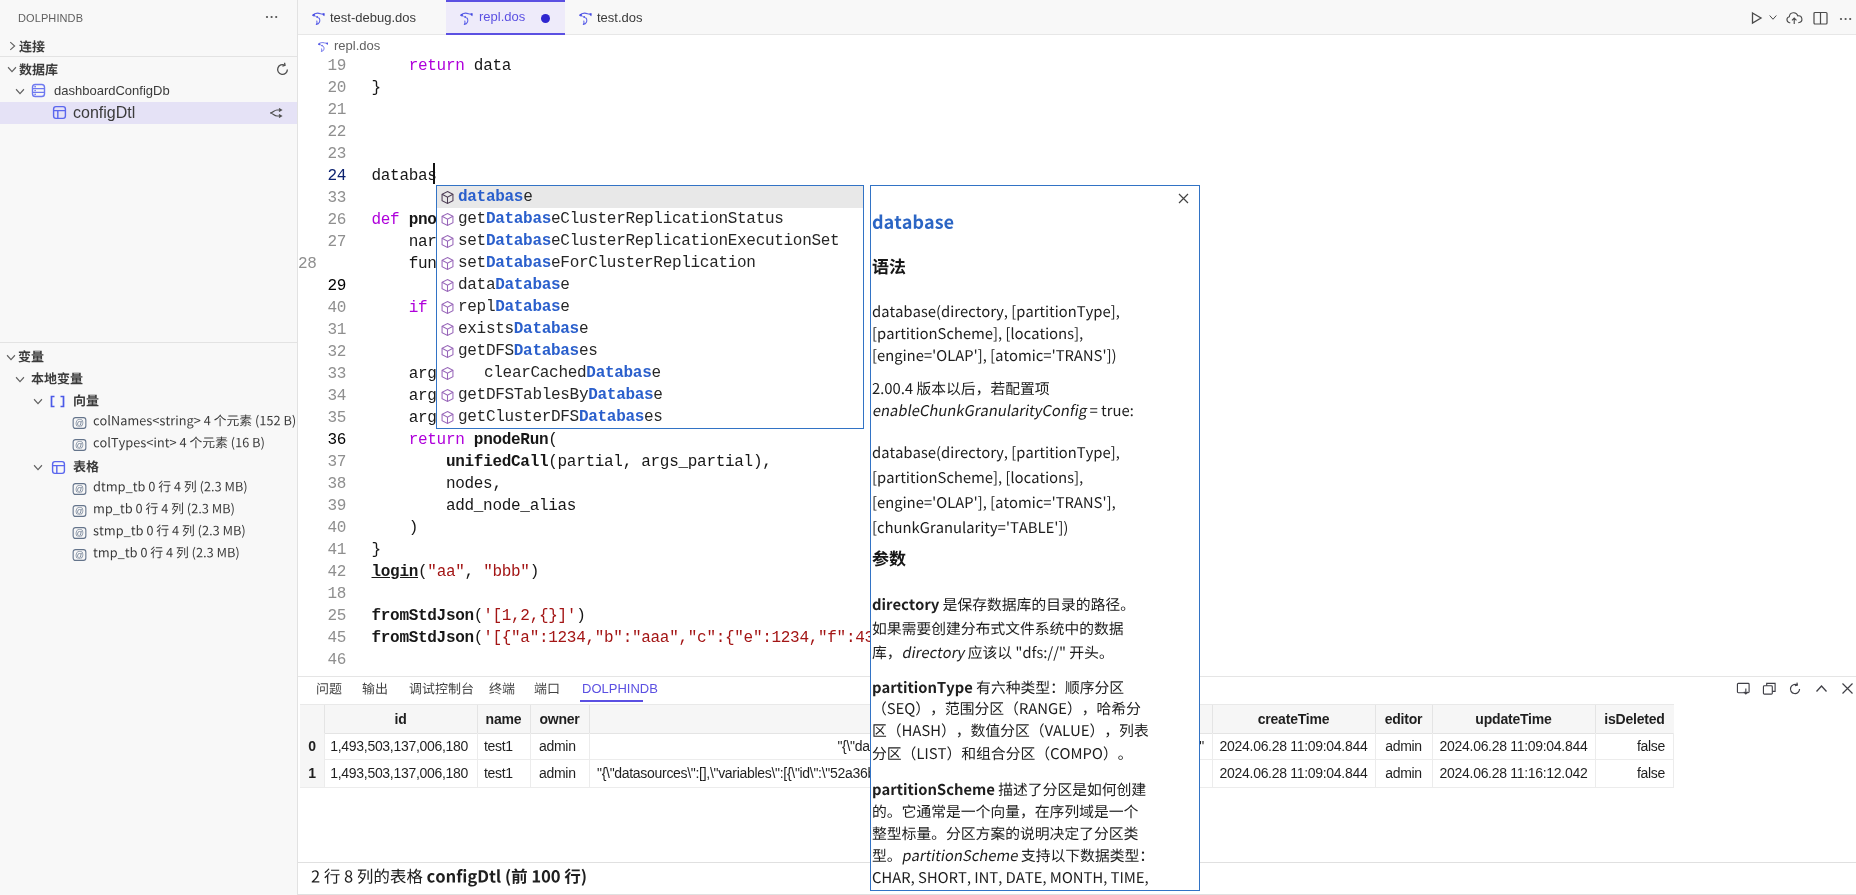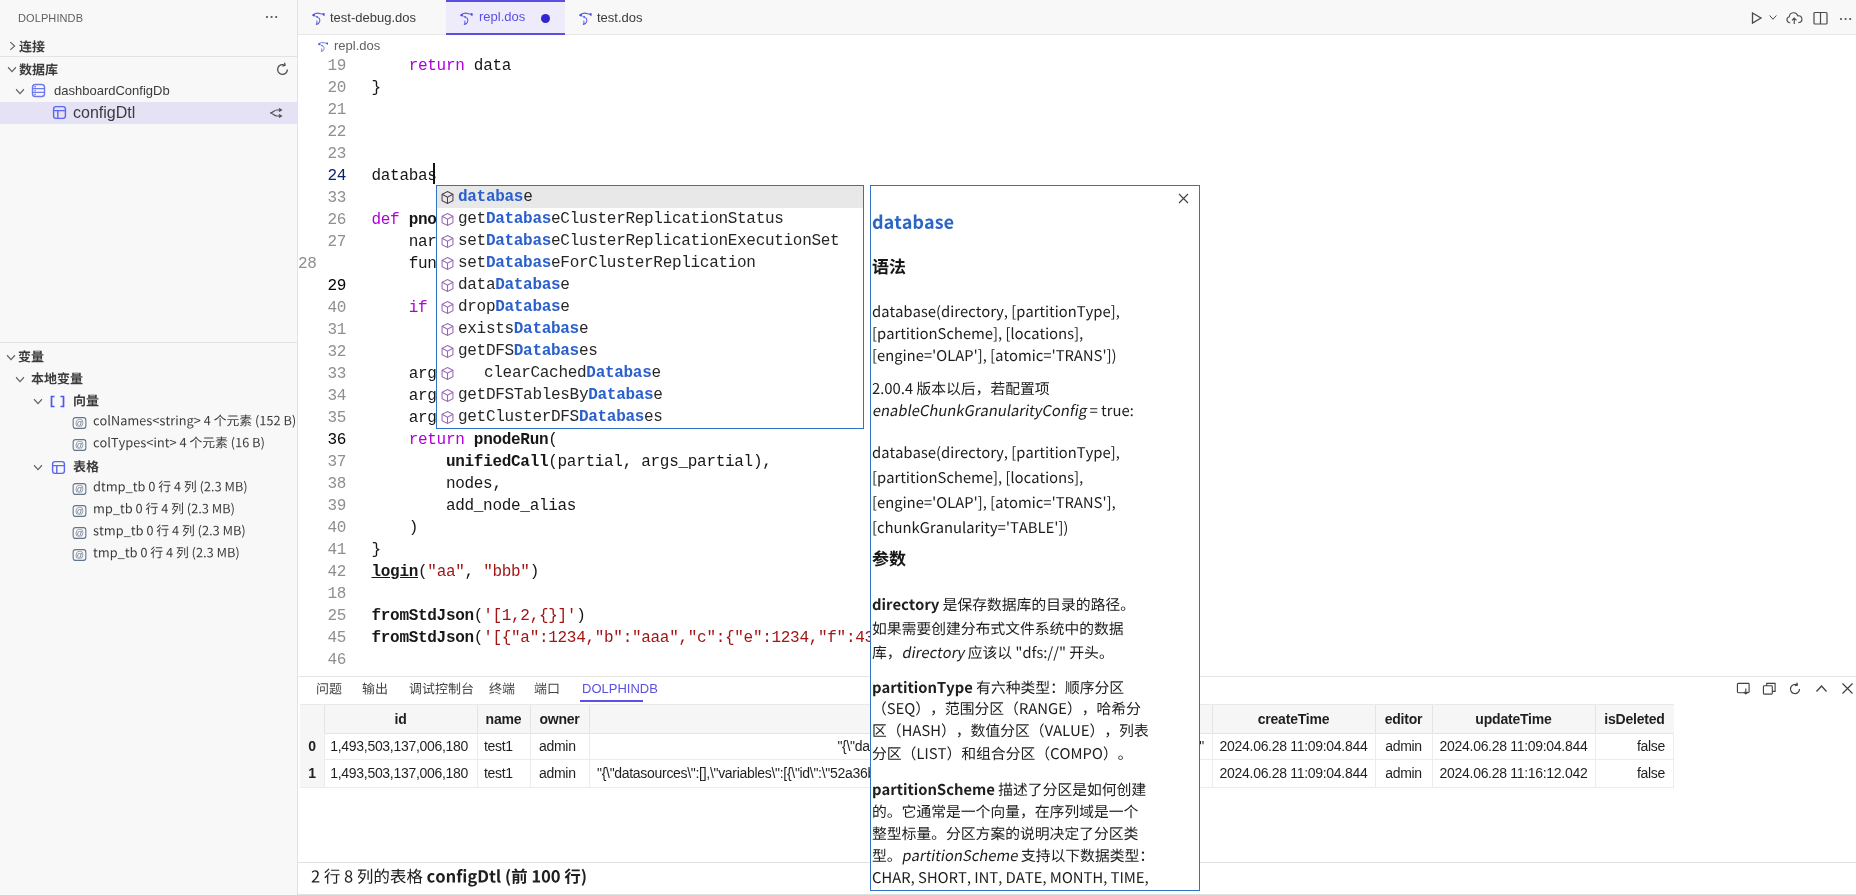--- a/index.html
+++ b/index.html
@@ -486,21 +486,21 @@
 <div style="position:absolute;left:458.0px;top:252.0px;width:400.0px;height:22.0px;"><span class="mono"><span style="color:#262626">set</span><span style="color:#2a5fcc;font-weight:bold">Databas</span><span style="color:#262626">eForClusterReplication</span></span></div>
 <svg style="position:absolute;left:440.0px;top:277.5px;" width="15.0" height="15.0" viewBox="0 0 16 16" fill="none">
     <path d="M8 1.6 L13.8 4.6 V11.4 L8 14.4 L2.2 11.4 V4.6 Z" stroke="#9765b8" stroke-width="1.1"></path>
     <path d="M2.2 4.6 L8 7.6 L13.8 4.6 M8 7.6 V14.4" stroke="#9765b8" stroke-width="1.1"></path>
   </svg>
 <div style="position:absolute;left:458.0px;top:274.0px;width:400.0px;height:22.0px;"><span class="mono"><span style="color:#262626">data</span><span style="color:#2a5fcc;font-weight:bold">Databas</span><span style="color:#262626">e</span></span></div>
 <svg style="position:absolute;left:440.0px;top:299.5px;" width="15.0" height="15.0" viewBox="0 0 16 16" fill="none">
     <path d="M8 1.6 L13.8 4.6 V11.4 L8 14.4 L2.2 11.4 V4.6 Z" stroke="#9765b8" stroke-width="1.1"></path>
     <path d="M2.2 4.6 L8 7.6 L13.8 4.6 M8 7.6 V14.4" stroke="#9765b8" stroke-width="1.1"></path>
   </svg>
-<div style="position:absolute;left:458.0px;top:296.0px;width:400.0px;height:22.0px;"><span class="mono"><span style="color:#262626">drop</span><span style="color:#2a5fcc;font-weight:bold">Databas</span><span style="color:#262626">e</span></span></div>
+<div style="position:absolute;left:458.0px;top:296.0px;width:400.0px;height:22.0px;"><span class="mono"><span style="color:#262626">repl</span><span style="color:#2a5fcc;font-weight:bold">Databas</span><span style="color:#262626">e</span></span></div>
 <svg style="position:absolute;left:440.0px;top:321.5px;" width="15.0" height="15.0" viewBox="0 0 16 16" fill="none">
     <path d="M8 1.6 L13.8 4.6 V11.4 L8 14.4 L2.2 11.4 V4.6 Z" stroke="#9765b8" stroke-width="1.1"></path>
     <path d="M2.2 4.6 L8 7.6 L13.8 4.6 M8 7.6 V14.4" stroke="#9765b8" stroke-width="1.1"></path>
   </svg>
 <div style="position:absolute;left:458.0px;top:318.0px;width:400.0px;height:22.0px;"><span class="mono"><span style="color:#262626">exists</span><span style="color:#2a5fcc;font-weight:bold">Databas</span><span style="color:#262626">e</span></span></div>
 <svg style="position:absolute;left:440.0px;top:343.5px;" width="15.0" height="15.0" viewBox="0 0 16 16" fill="none">
     <path d="M8 1.6 L13.8 4.6 V11.4 L8 14.4 L2.2 11.4 V4.6 Z" stroke="#9765b8" stroke-width="1.1"></path>
     <path d="M2.2 4.6 L8 7.6 L13.8 4.6 M8 7.6 V14.4" stroke="#9765b8" stroke-width="1.1"></path>
   </svg>
 <div style="position:absolute;left:458.0px;top:340.0px;width:400.0px;height:22.0px;"><span class="mono"><span style="color:#262626">getDFS</span><span style="color:#2a5fcc;font-weight:bold">Databas</span><span style="color:#262626">es</span></span></div>

